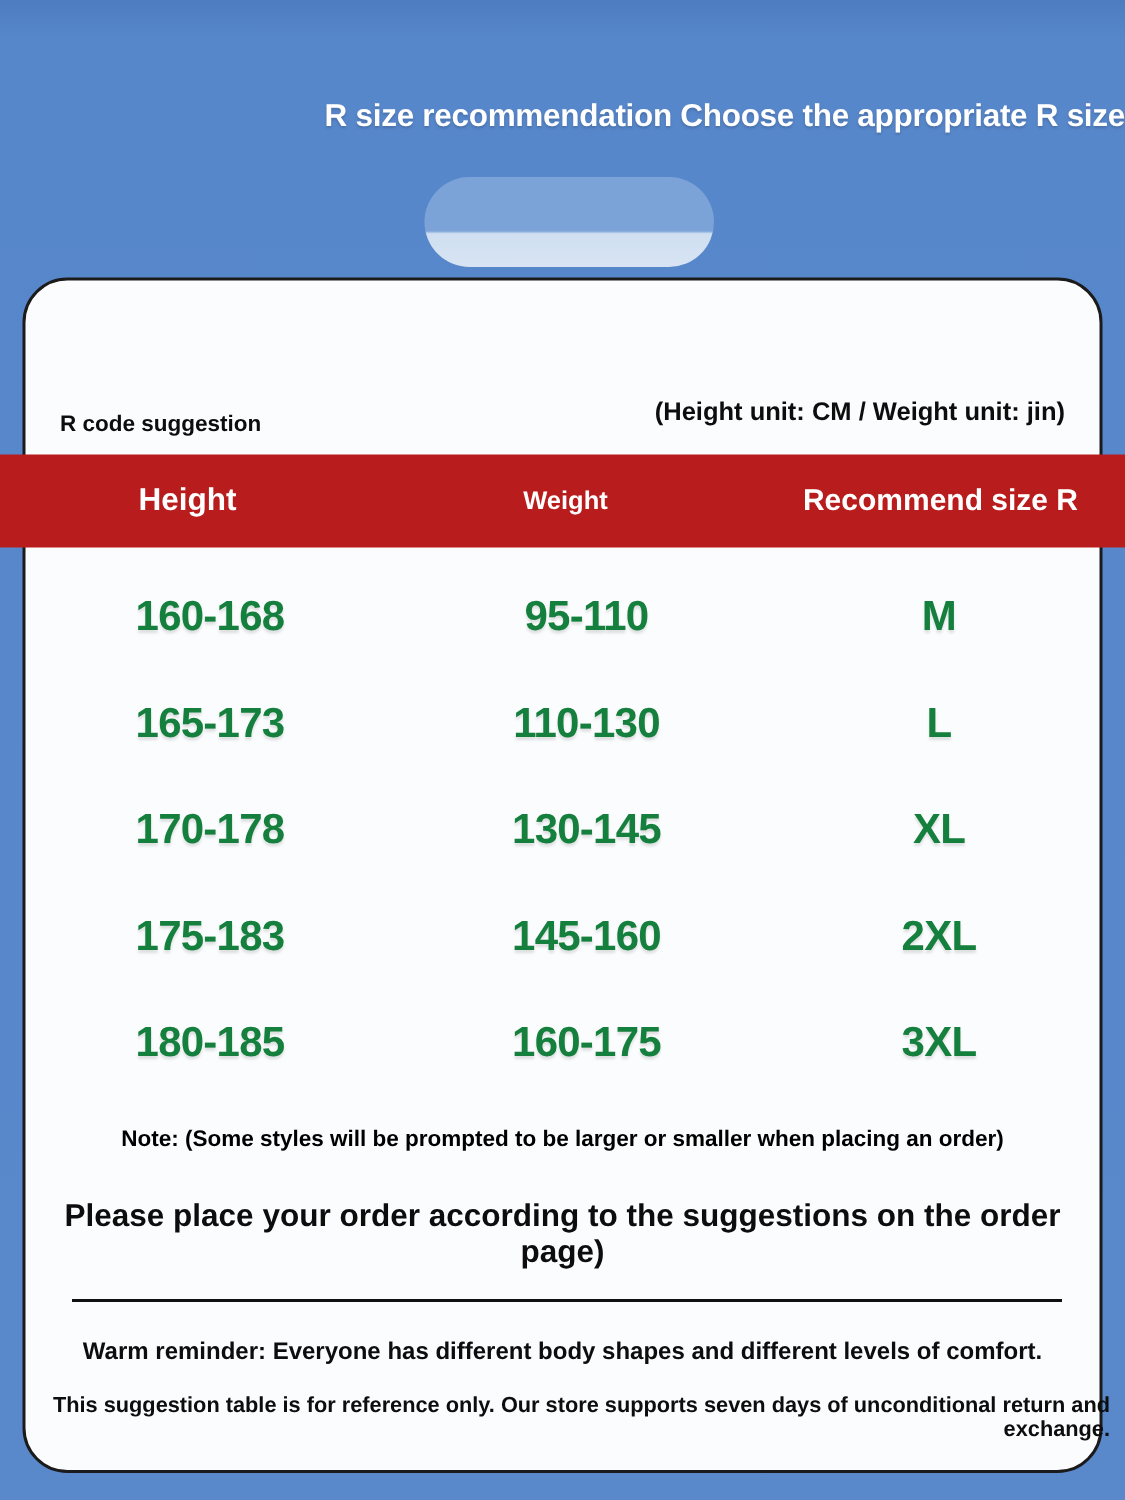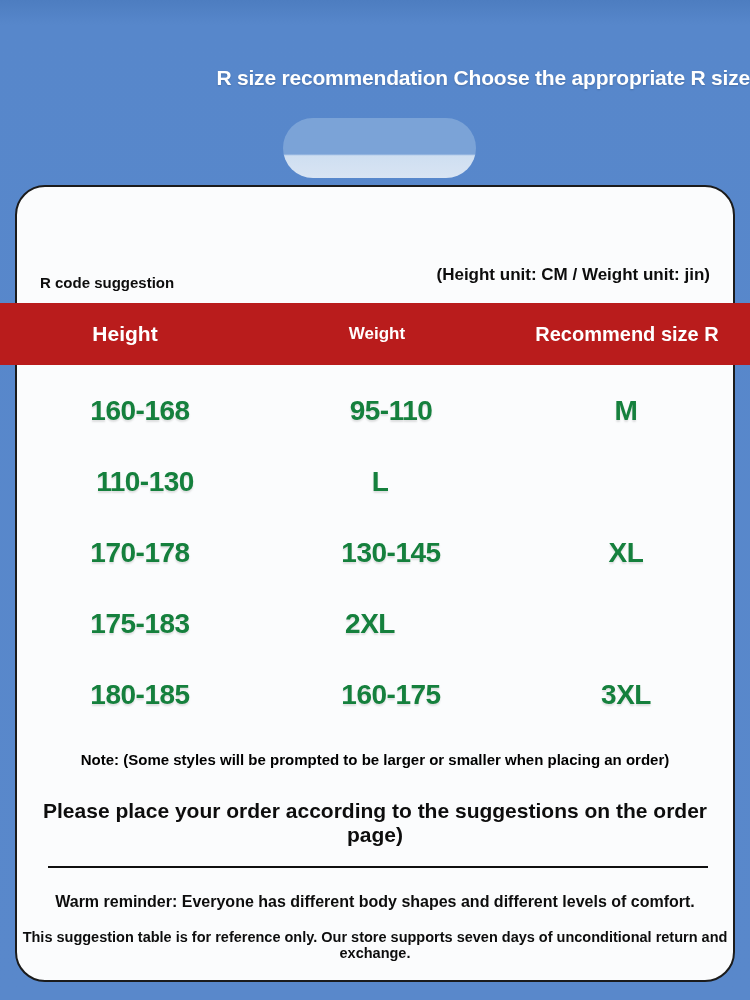--- a/index.html
+++ b/index.html
@@ -118,21 +118,21 @@
   .warm-line {
     position: absolute;
     left: 15px; top: 893px; width: 720px;
     text-align: center;
     font-size: 16px; font-weight: 700;
     color: #0d0d0d;
   }
   .reference-line {
     position: absolute;
     left: 10px; top: 929px; width: 730px;
-    text-align: center;
+    text-align: right;
     font-size: 14.5px; font-weight: 700;
     color: #0d0d0d;
   }
 </style>
 </head>
 <body>
 
 <div class="banner-title">R size recommendation Choose the appropriate R size</div>
 
 <div class="pill"></div>
@@ -149,30 +149,32 @@
   <div class="col col-size">Recommend size R</div>
 </div>
 
 <div class="rows">
   <div class="size-row">
     <div class="cell c1">160-168</div>
     <div class="cell c2">95-110</div>
     <div class="cell c3">M</div>
   </div>
   <div class="size-row">
+    <div class="cell c1">165-173</div>
     <div class="cell c2">110-130</div>
     <div class="cell c3">L</div>
   </div>
   <div class="size-row">
     <div class="cell c1">170-178</div>
     <div class="cell c2">130-145</div>
     <div class="cell c3">XL</div>
   </div>
   <div class="size-row">
     <div class="cell c1">175-183</div>
+    <div class="cell c2">145-160</div>
     <div class="cell c3">2XL</div>
   </div>
   <div class="size-row">
     <div class="cell c1">180-185</div>
     <div class="cell c2">160-175</div>
     <div class="cell c3">3XL</div>
   </div>
 </div>
 
 <div class="note-line">Note: (Some styles will be prompted to be larger or smaller when placing an order)</div>

